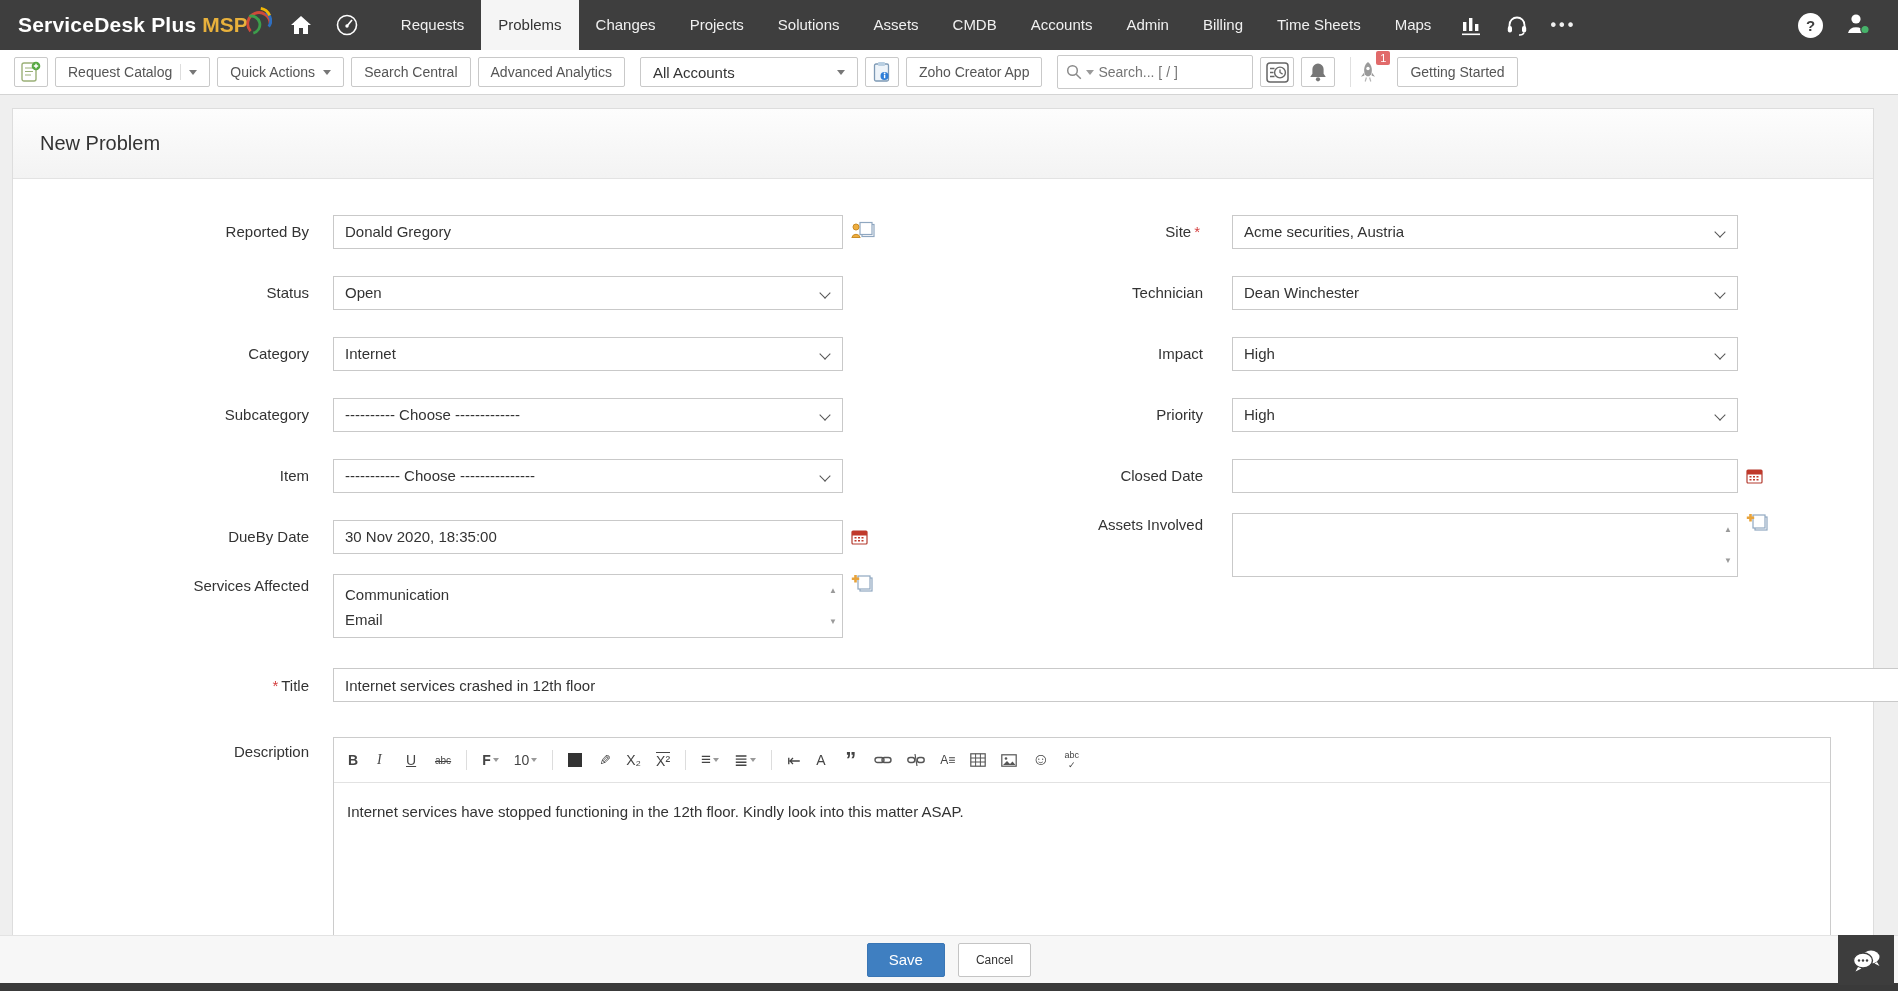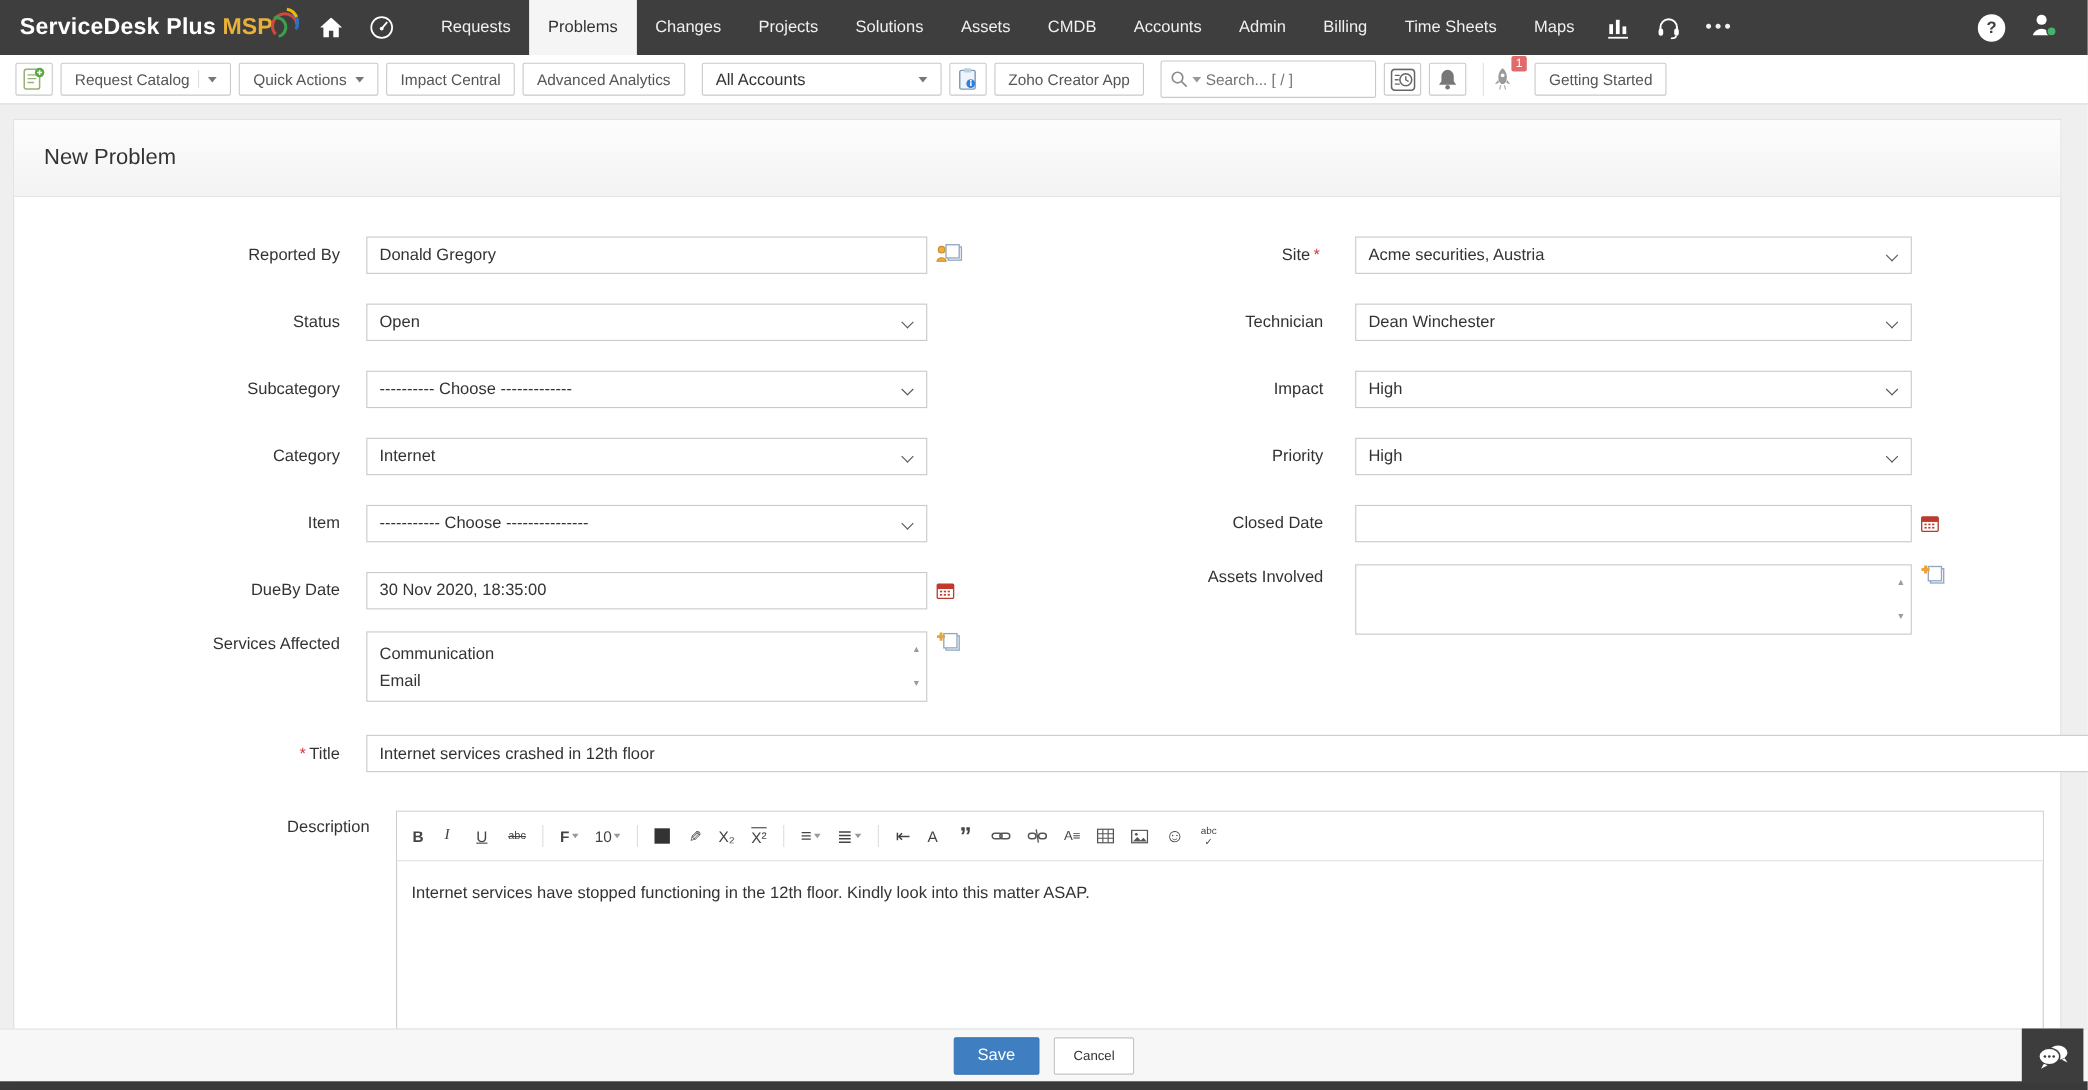--- a/index.html
+++ b/index.html
@@ -60,21 +60,21 @@
   .listbox { margin-top:7px; height:64px; border:1px solid #c9c9c9; background:#fff; position:relative; padding:7px 26px 0 11px; font-size:15px; color:#333; line-height:25px; overflow:hidden; cursor:pointer; }
   .sb-arrow { position:absolute; right:5px; font-size:8px; color:#9a9a9a; }
   .sb-up { top:3px; } .sb-dn { bottom:3px; }
   .svc-row .sideico { top:7px; }
 
   .trow { height:52px; display:flex; align-items:center; }
   .trow .lbl { width:296px; }
   .trow .fld { margin-left:24px; width:1580px; flex:none; }
 
   .drow { display:flex; margin-top:8px; }
-  .drow .lbl { width:296px; padding-top:24px;margin-left:27px; }
+  .drow .lbl { width:296px; padding-top:24px; }
   .editor { margin-left:24px; margin-top:18px; width:1498px; border:1px solid #ccc; }
   .etb { height:45px; border-bottom:1px solid #e2e2e2; display:flex; align-items:center; padding:0 14px; gap:15px; color:#444; background:#fff; }
   .ti { font-size:14px; min-width:14px; text-align:center; cursor:pointer; display:flex; align-items:center; gap:2px; color:#444; }
   .ti .mini-caret { width:0;height:0;border:3px solid transparent;border-top:4px solid #999;margin-top:3px; }
   .ti.bold { font-weight:700; }
   .ti.italic { font-style:italic; font-family:"Liberation Serif",serif; }
   .ti.under { text-decoration:underline; }
   .ti.strike { text-decoration:line-through; font-size:10px; }
   .colorbox { width:14px; height:14px; background:#333; display:inline-block; }
   .tsep { width:1px; height:20px; background:#ddd; }
@@ -169,21 +169,21 @@
   <button class="tbtn">
     <span>Request Catalog</span>
     <span class="vdiv"></span>
     <span class="caret"></span>
   </button>
   <button class="tbtn">
     <span>Quick Actions</span>
     <span class="caret"></span>
   </button>
   <button class="tbtn">
-    <span>Impact Central</span>
+    <span>Search Central</span>
   </button>
   <button class="tbtn">
     <span>Advanced Analytics</span>
   </button>
   <button class="tbtn acct" style="margin-left:8px;">
     <span>All Accounts</span>
     <span class="caret"></span>
   </button>
   <button class="tbtn icon-only">
     <svg width="18" height="22" viewBox="0 0 18 22">
@@ -257,33 +257,33 @@
         <div class="row">
           <label class="lbl">Status</label>
           <div class="fld">
             <div class="sel">
               <span>Open</span>
               <i class="chev"></i>
             </div>
           </div>
         </div>
         <div class="row">
+          <label class="lbl">Category</label>
+          <div class="fld">
+            <div class="sel">
+              <span>Internet</span>
+              <i class="chev"></i>
+            </div>
+          </div>
+        </div>
+        <div class="row">
           <label class="lbl">Subcategory</label>
           <div class="fld">
             <div class="sel">
               <span>---------- Choose -------------</span>
-              <i class="chev"></i>
-            </div>
-          </div>
-        </div>
-        <div class="row">
-          <label class="lbl">Category</label>
-          <div class="fld">
-            <div class="sel">
-              <span>Internet</span>
               <i class="chev"></i>
             </div>
           </div>
         </div>
         <div class="row">
           <label class="lbl">Item</label>
           <div class="fld">
             <div class="sel">
               <span>----------- Choose ---------------</span>
               <i class="chev"></i>

